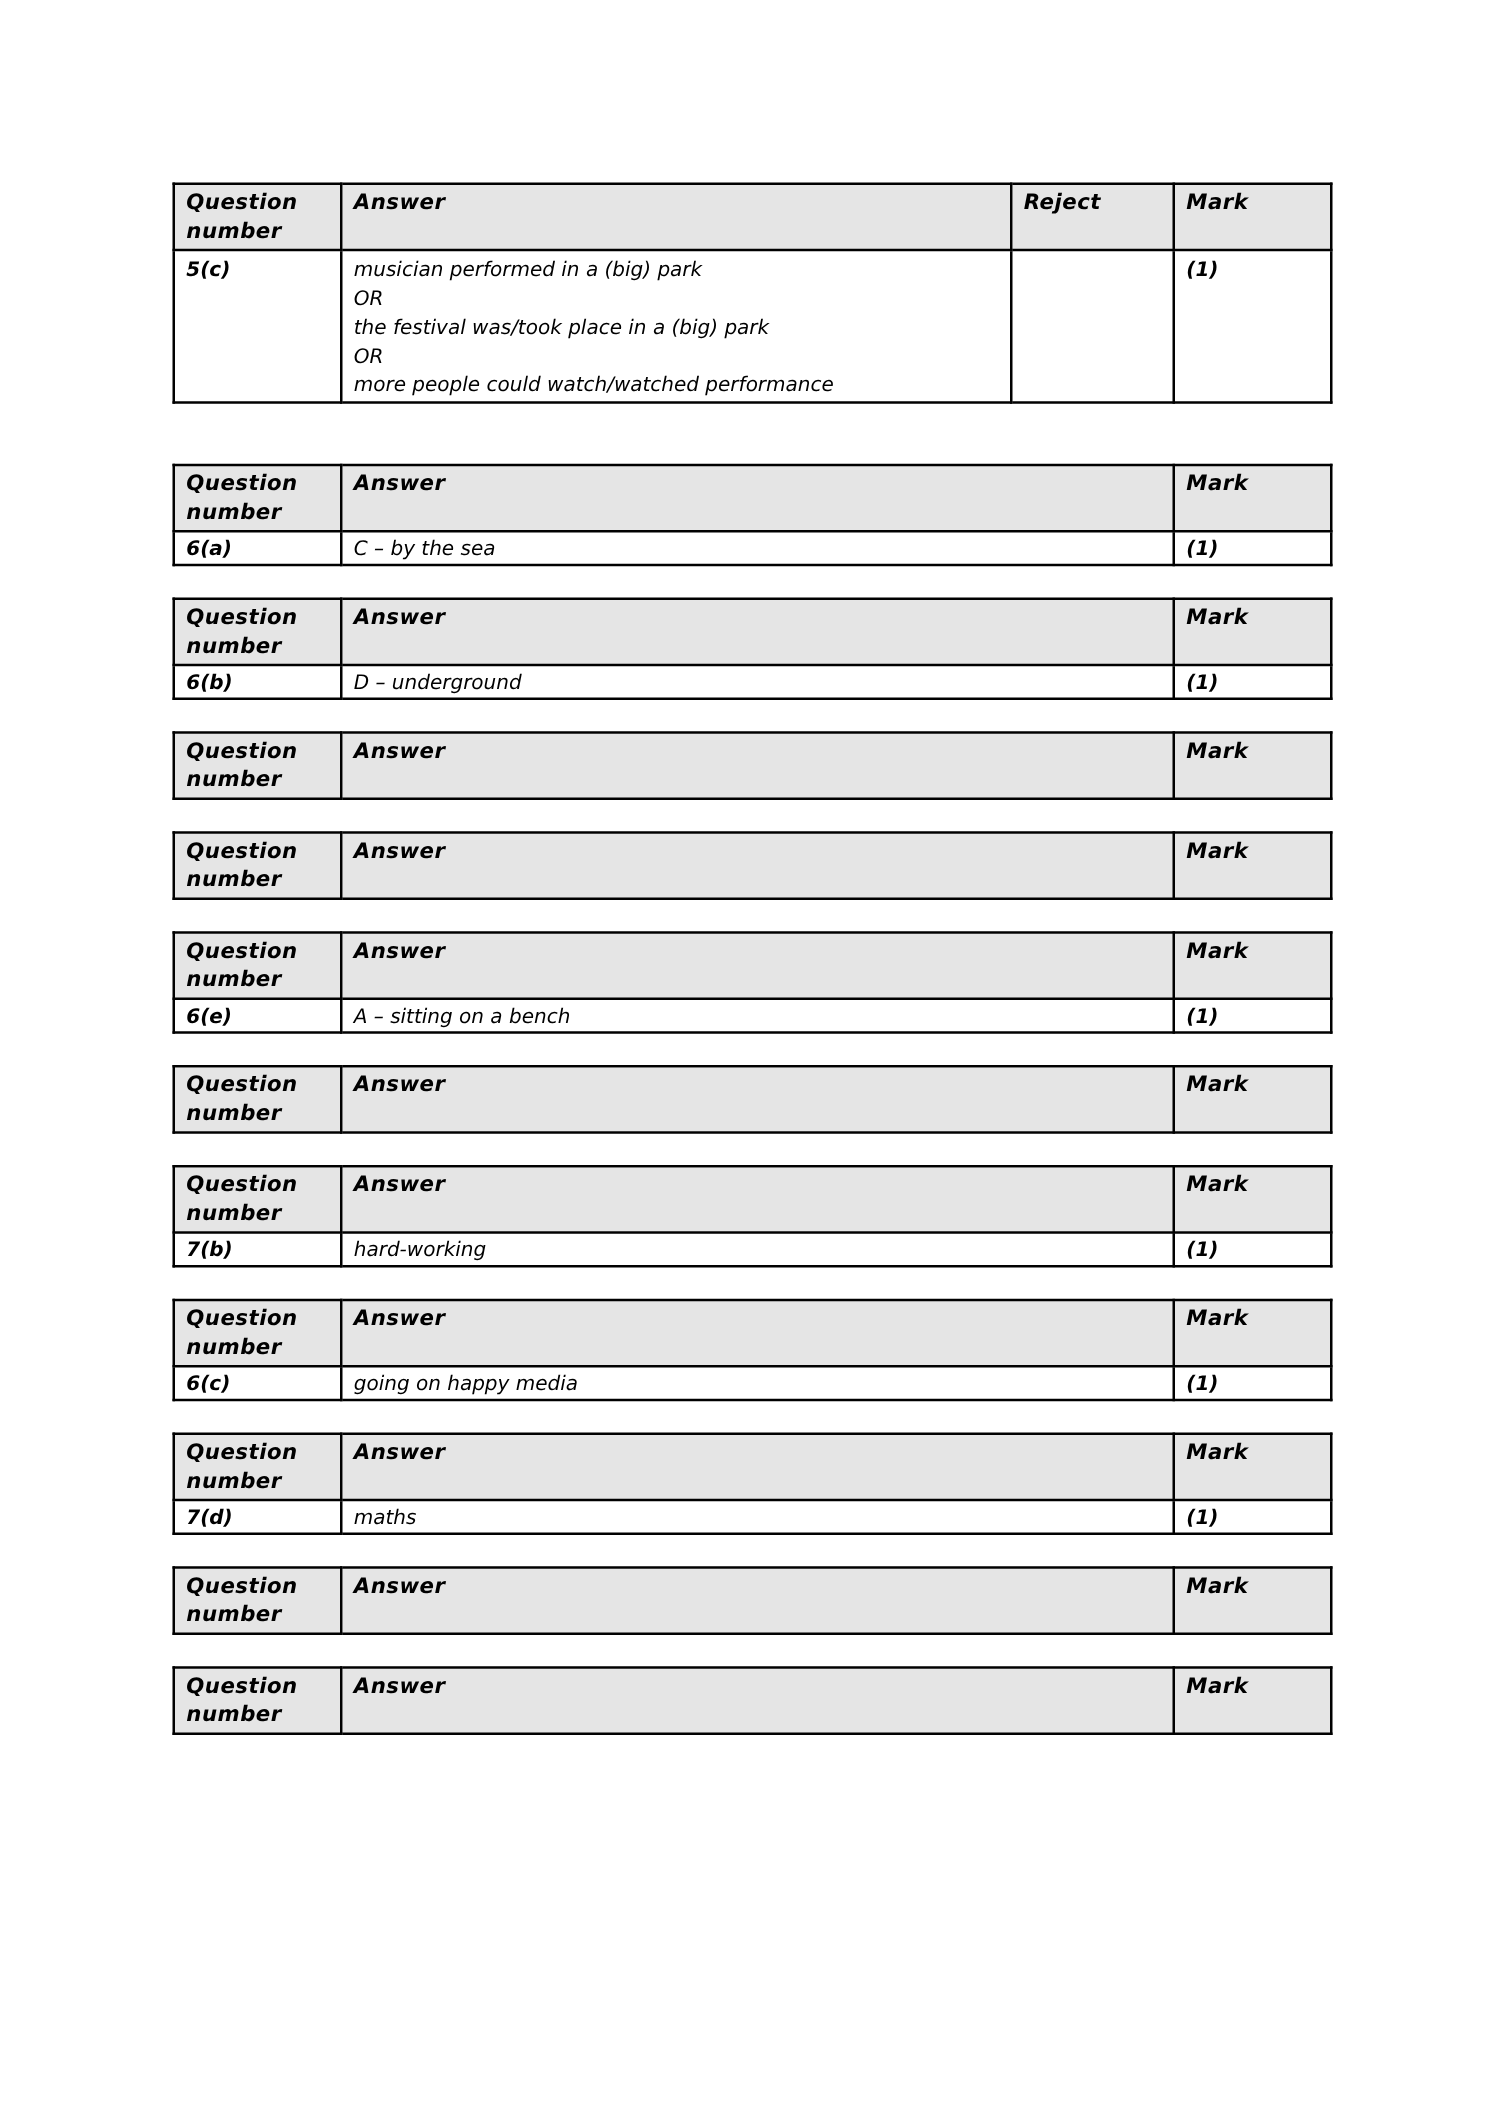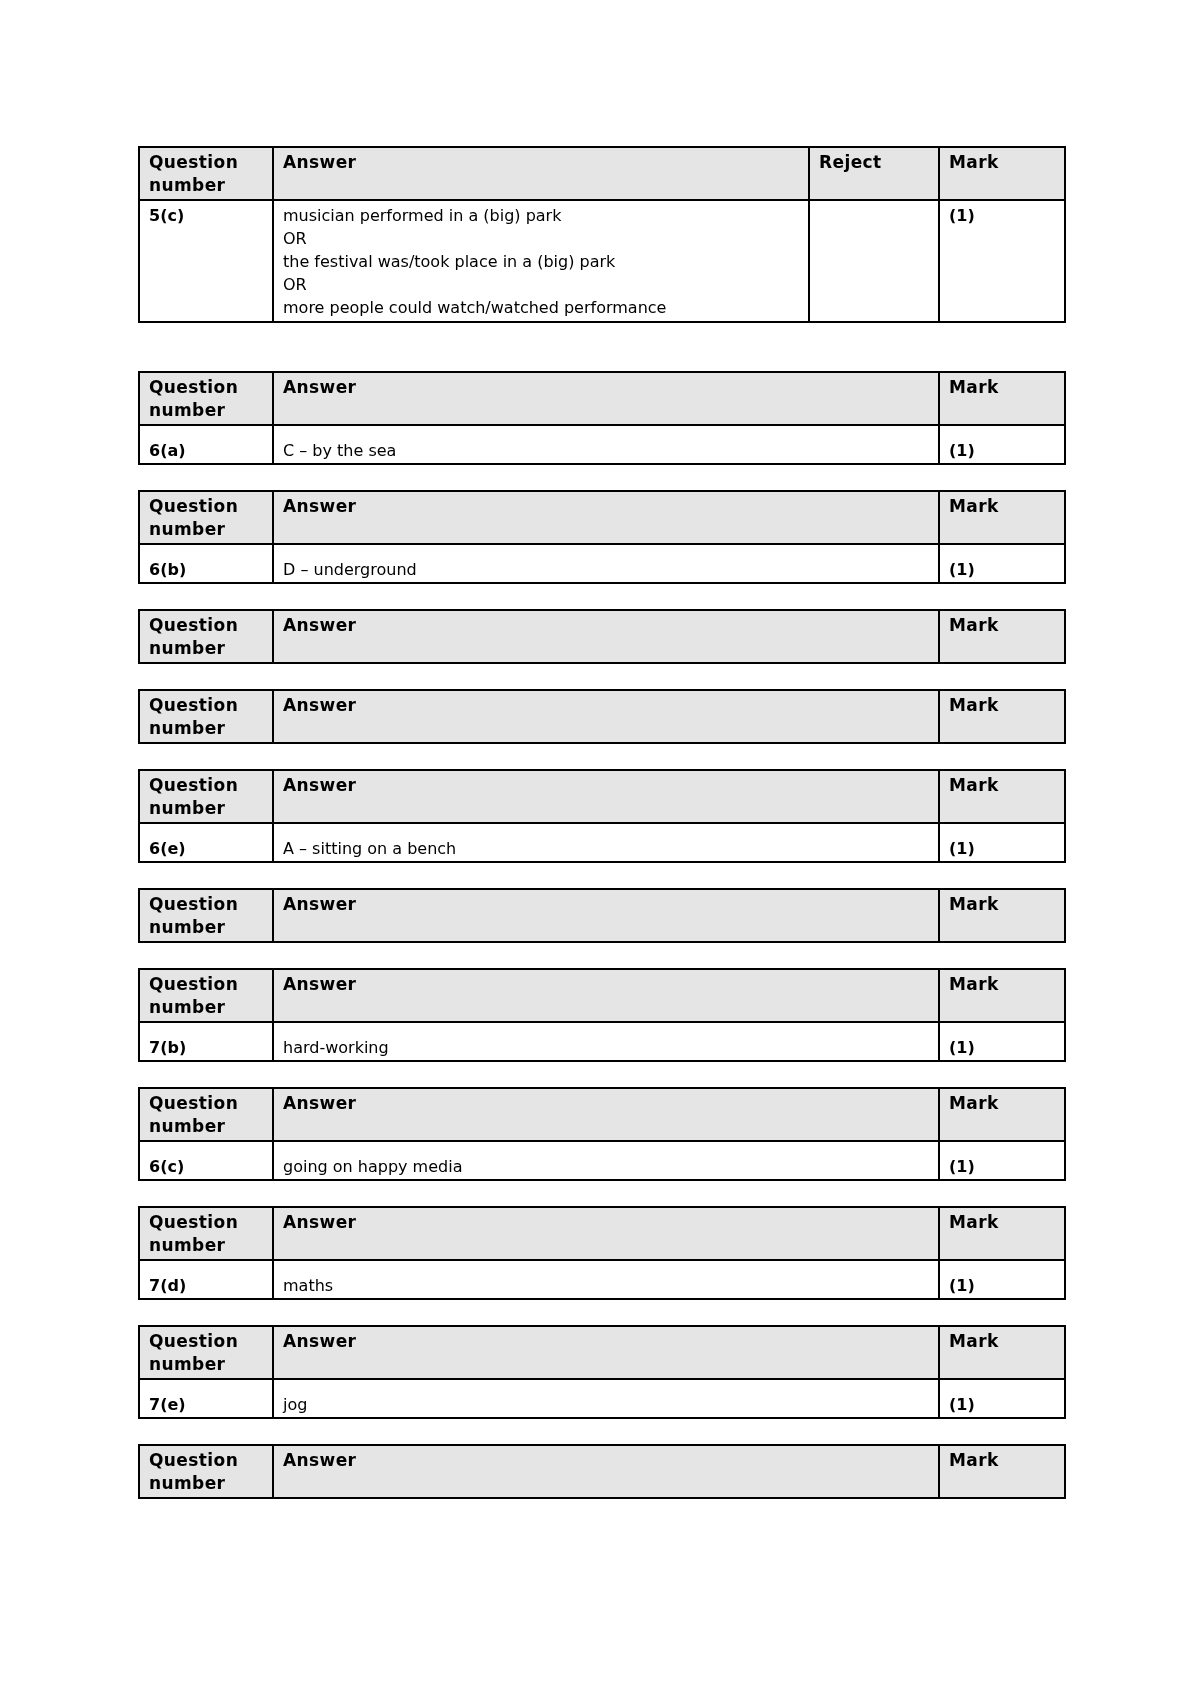--- a/index.html
+++ b/index.html
@@ -17,20 +17,21 @@
     position: absolute;
     left: 138px;
     top: 146px;
     width: 928px;
   }
   table.ms {
     border-collapse: collapse;
     width: 100%;
     table-layout: fixed;
     margin-bottom: 25px;
+    font-style: italic;
   }
   table.ms.first { margin-bottom: 48px; }
   table.ms.last { margin-bottom: 0; }
   .col-q { width: 134px; }
   .col-reject { width: 130px; }
   .col-mark { width: 126px; }
   table.ms th, table.ms td {
     border: 2px solid #000000;
     vertical-align: top;
     text-align: left;
@@ -43,21 +44,21 @@
     background: #e5e5e5;
     font-weight: bold;
     font-size: 17px;
     letter-spacing: 0.4px;
     height: 51px;
   }
   td.qnum { font-weight: bold; font-size: 17px; }
   td.answer { white-space: pre-line; }
   td.mark { font-weight: bold; font-size: 17px; }
   td.mark-bottom { vertical-align: bottom; }
-  tr.single td { height: 26px; padding-top: 13px; padding-bottom: 1px; }
+  tr.single td { height: 26px; padding-top: 1px; padding-bottom: 1px; }
 </style>
 </head>
 <body>
 
 <div class="page">
   <div class="content">
 
     <table class="ms first">
       <colgroup>
           <col class="col-q">
@@ -255,25 +256,20 @@
           <col class="col-q">
           <col>
           <col class="col-mark">
         </colgroup>
       <tbody>
           <tr>
         <th>Question number</th>
         <th>Answer</th>
         <th>Mark</th>
       </tr>
-      <tr class="single">
-        <td class="qnum">7(e)</td>
-        <td class="answer">jog</td>
-        <td class="mark">(1)</td>
-      </tr>
     </tbody>
       </table>
 
     <table class="ms last">
       <colgroup>
           <col class="col-q">
           <col>
           <col class="col-mark">
         </colgroup>
       <tbody>

